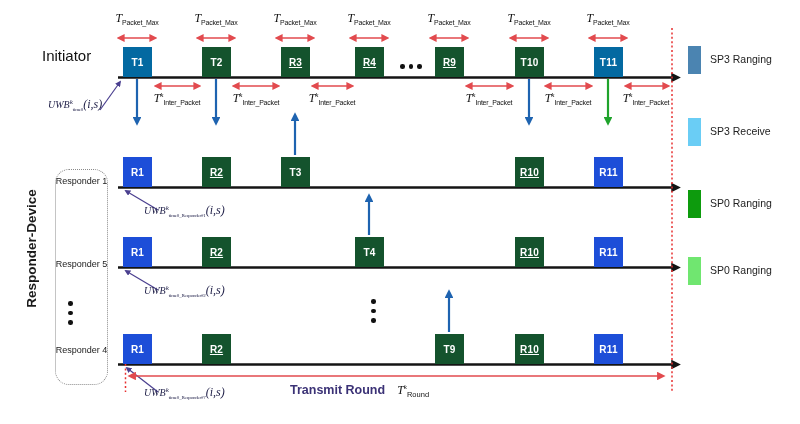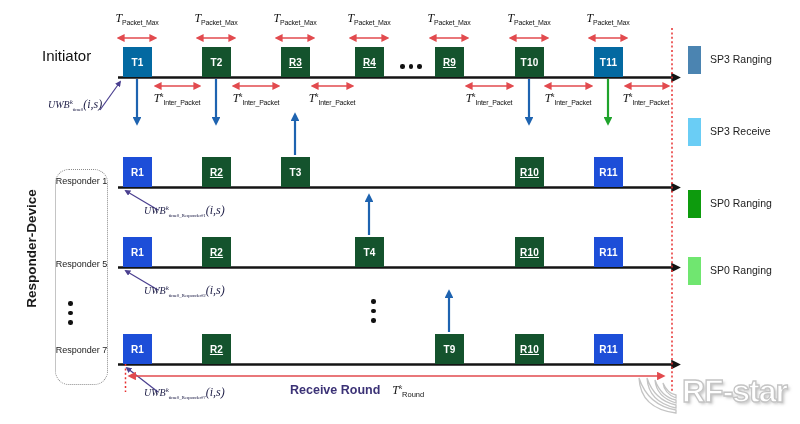--- a/index.html
+++ b/index.html
@@ -177,47 +177,36 @@
     </div>
 
   <span class="uwb fml" style="left:48px;top:97px"><i>UWB</i><sup>k</sup><sub class="tiny">time0</sub><i class="args">(i,s)</i></span>
   <span class="uwb fml" style="left:144px;top:203px"><i>UWB</i><sup>k</sup><sub class="tiny">time0_Responder#1</sub><i class="args">(i,s)</i></span>
   <span class="uwb fml" style="left:144px;top:283px"><i>UWB</i><sup>k</sup><sub class="tiny">time0_Responder#2</sub><i class="args">(i,s)</i></span>
   <span class="uwb fml" style="left:144px;top:385px"><i>UWB</i><sup>k</sup><sub class="tiny">time0_Responder#7</sub><i class="args">(i,s)</i></span>
 
   <div class="panel-rect"></div>
   <div class="panel-label" style="top:176px">Responder 1</div>
   <div class="panel-label" style="top:259px">Responder 5</div>
-  <div class="panel-label" style="top:345px">Responder 7</div>
+  <div class="panel-label" style="top:345px">Responder 4</div>
   <div class="vdots" style="left:68px;top:301px">
       <div class="dot"></div>
       <div class="dot"></div>
       <div class="dot"></div>
     </div>
   <div class="vtitle">Responder-Device</div>
 
   <div class="ranging-wrap">
-    <span class="ranging-title">Receive Round</span>
+    <span class="ranging-title">Transmit Round</span>
     <span class="rnd fml"><i>T</i><sup>k</sup><sub>Round</sub></span>
   </div>
 
   <div class="legend-swatch" style="top:46px;background:#4B84B1"></div>
   <div class="legend-label" style="top:53px">SP3 Ranging</div>
   <div class="legend-swatch" style="top:118px;background:#6ACDF5"></div>
   <div class="legend-label" style="top:125px">SP3 Receive</div>
   <div class="legend-swatch" style="top:190px;background:#0D9B0D"></div>
   <div class="legend-label" style="top:197px">SP0 Ranging</div>
   <div class="legend-swatch" style="top:257px;background:#70E670"></div>
   <div class="legend-label" style="top:264px">SP0 Ranging</div>
 
-  <div class="watermark">
-    <svg width="44" height="50" viewBox="0 0 44 50">
-      <g fill="#ffffff" stroke="#c4c4c4" stroke-width="1.3">
-        <path d="M40,47 C16,44 4,32 3,12 C9,30 22,41 40,44 Z"></path>
-        <path d="M40,42 C22,38 12,28 11,12 C16,27 26,36 40,39 Z"></path>
-        <path d="M40,37 C27,33 20,26 19,14 C23,25 30,32 40,34 Z"></path>
-        <path d="M40,32 C32,29 28,25 27,17 C30,24 34,28 40,29 Z"></path>
-      </g>
-    </svg>
-    <span class="watermark-text">RF-star</span>
-  </div>
 
 </div>
 
 </body></html>

